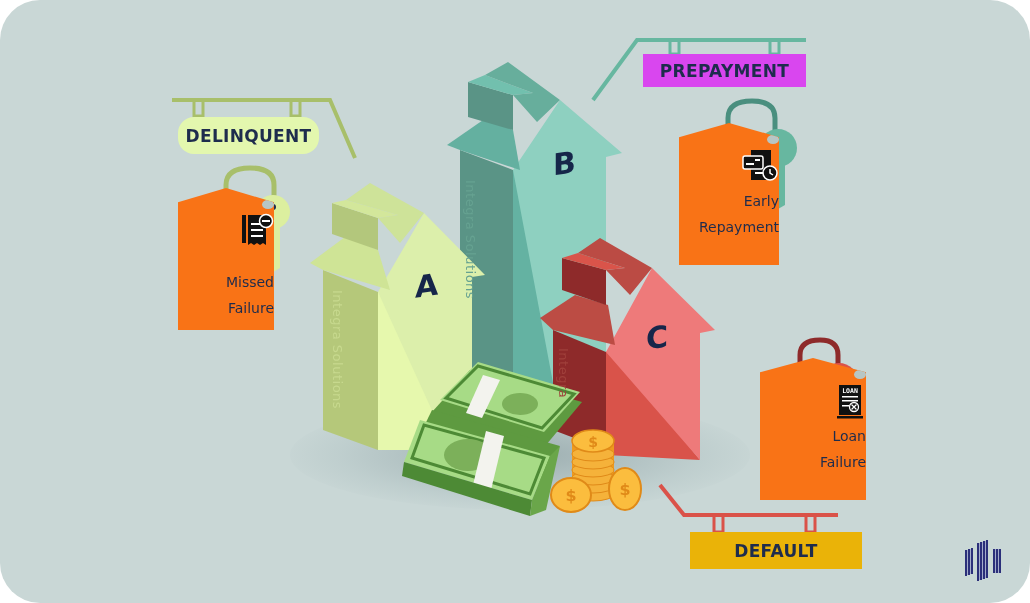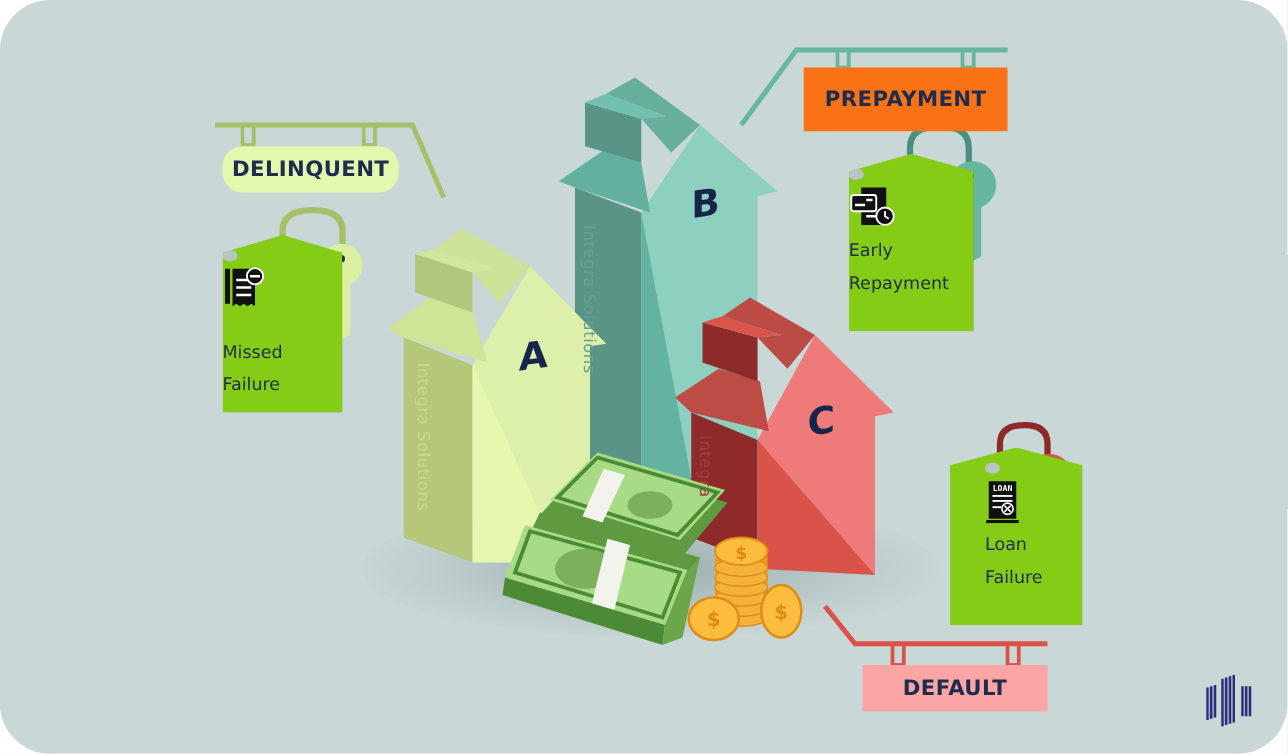--- a/index.html
+++ b/index.html
@@ -1,21 +1,21 @@
 <!DOCTYPE html>
 <html><head>
 <meta charset="utf-8">
 <style>
   html, body { margin: 0; padding: 0; background: #ffffff; }
   body { width: 1030px; height: 603px; position: relative; overflow: hidden; font-family: "DejaVu Sans", sans-serif; }
   .canvas { position: absolute; left: 0; top: 0; width: 1030px; height: 603px; background: #c9d7d6; border-radius: 40px; overflow: hidden; }
   .shadow-floor { position: absolute; left: 290px; top: 400px; width: 460px; height: 110px; border-radius: 50%; background: radial-gradient(ellipse at center, rgba(120,140,145,0.55) 0%, rgba(160,180,182,0.25) 55%, rgba(201,215,214,0) 75%); }
   svg.scene { position: absolute; left: 0; top: 0; }
   .sign { position: absolute; display: flex; align-items: center; justify-content: center; font-family: "DejaVu Sans", sans-serif; font-weight: bold; color: #1e2c4d; font-size: 17px; letter-spacing: 0.3px; }
-  .tag { position: absolute; background: #84cc16; box-shadow: 2px 3px 3px rgba(80,100,105,0.45); display: flex; flex-direction: column; align-items: flex-start; }
+  .tag { position: absolute; background: #f97316; box-shadow: 2px 3px 3px rgba(80,100,105,0.45); display: flex; flex-direction: column; align-items: flex-end; }
   .tag-label { font-family: "DejaVu Sans", sans-serif; font-size: 14px; color: #1e2c4d; text-align: center; line-height: 26px; }
   .tag-icon { margin-top: 4px; }
   .letter { position: absolute; font-family: "DejaVu Sans", sans-serif; font-weight: bold; font-size: 30px; color: #16264a; transform: skewY(-8deg); }
   .watermark { position: absolute; font-family: "DejaVu Sans", sans-serif; font-size: 13px; writing-mode: vertical-rl; letter-spacing: 0.5px; }
   .logo { position: absolute; left: 963px; top: 537px; }
 </style>
 </head>
 <body>
 
 <div class="canvas">
@@ -126,22 +126,22 @@
 
   <div class="letter" style="left:415px; top:268px;">A</div>
   <div class="letter" style="left:553px; top:146px;">B</div>
   <div class="letter" style="left:646px; top:320px;">C</div>
 
   <div class="watermark" style="left:330px; top:290px; color:#c7d98e;">Integra Solutions</div>
   <div class="watermark" style="left:463px; top:180px; color:#66a291;">Integra Solutions</div>
   <div class="watermark" style="left:556px; top:348px; color:#a0403b;">Integra</div>
 
   <div class="sign" style="left:178px; top:117px; width:141px; height:37px; background:#e3f7ae;border-radius:16px;">DELINQUENT</div>
-  <div class="sign" style="left:643px; top:54px; width:163px; height:51px; background:#f97316;">PREPAYMENT</div>
-  <div class="sign" style="left:690px; top:532px; width:148px; height:37px; background:#fca5a5;">DEFAULT</div>
+  <div class="sign" style="left:643px; top:54px; width:163px; height:33px; background:#d946ef;">PREPAYMENT</div>
+  <div class="sign" style="left:690px; top:532px; width:172px; height:37px; background:#eab308;">DEFAULT</div>
 
   <div class="tag" style="left:178px; top:188px; width:96px; height:142px; clip-path: polygon(0 10%, 50% 0, 100% 10%, 100% 100%, 0 100%);">
     <div style="width:12px;height:9px;border-radius:50%;background:#b7c6c5;margin-top:12px;"></div>
     <svg class="tag-icon" width="34" height="36" viewBox="0 0 34 36">
       <rect x="2" y="2" width="4" height="28" fill="#111"></rect>
       <path d="M8,2 L26,2 L26,32 L23,30 L20,32 L17,30 L14,32 L11,30 L8,32 Z" fill="#111"></path>
       <rect x="11" y="10" width="10" height="2" fill="#fff"></rect>
       <rect x="11" y="16" width="12" height="2" fill="#fff"></rect>
       <rect x="11" y="22" width="12" height="2" fill="#fff"></rect>
       <circle cx="26" cy="8" r="6.5" fill="#111" stroke="#fff" stroke-width="1.5"></circle>

